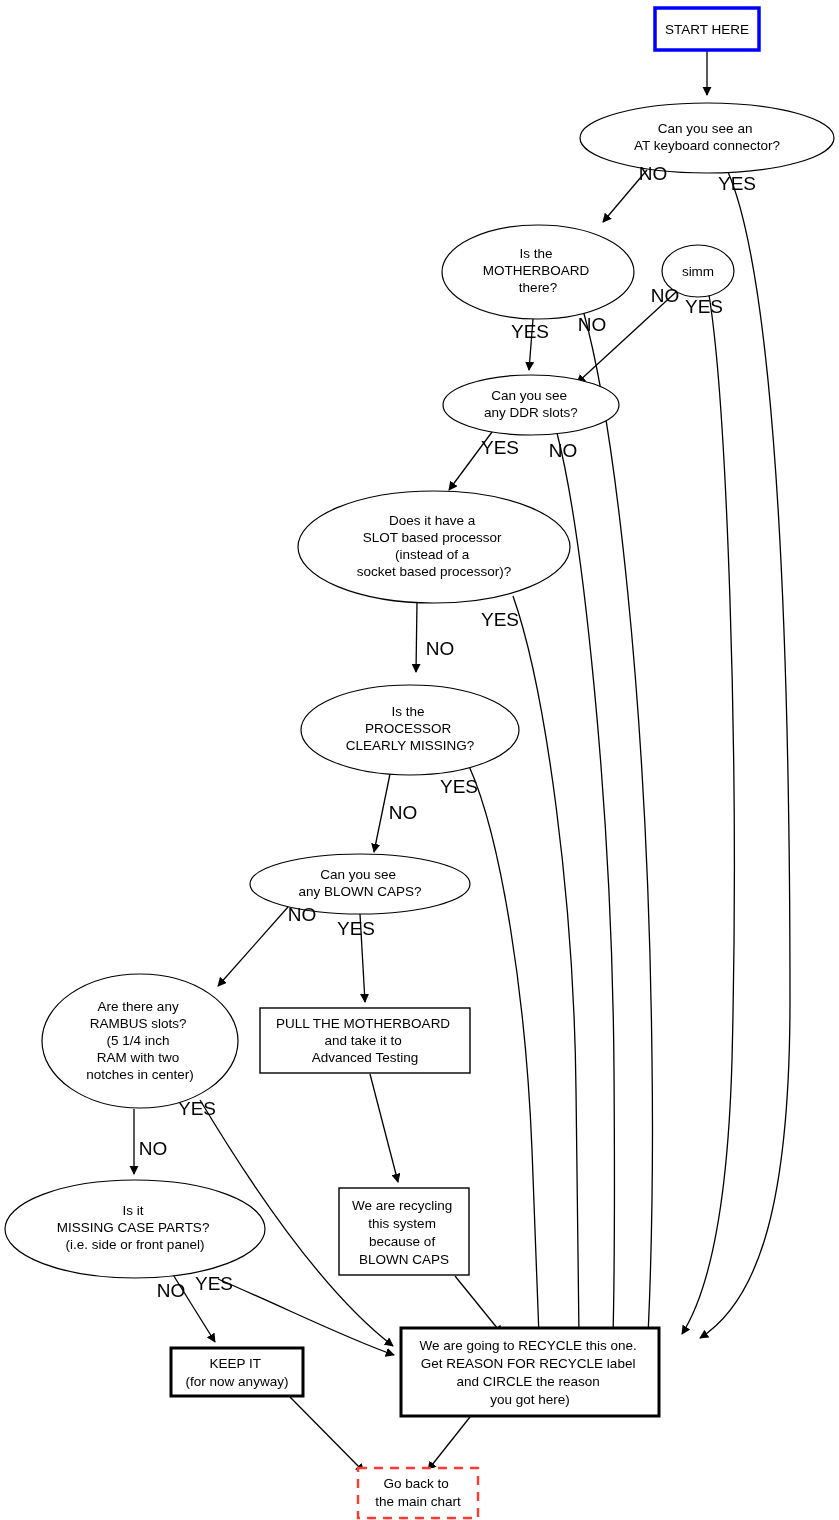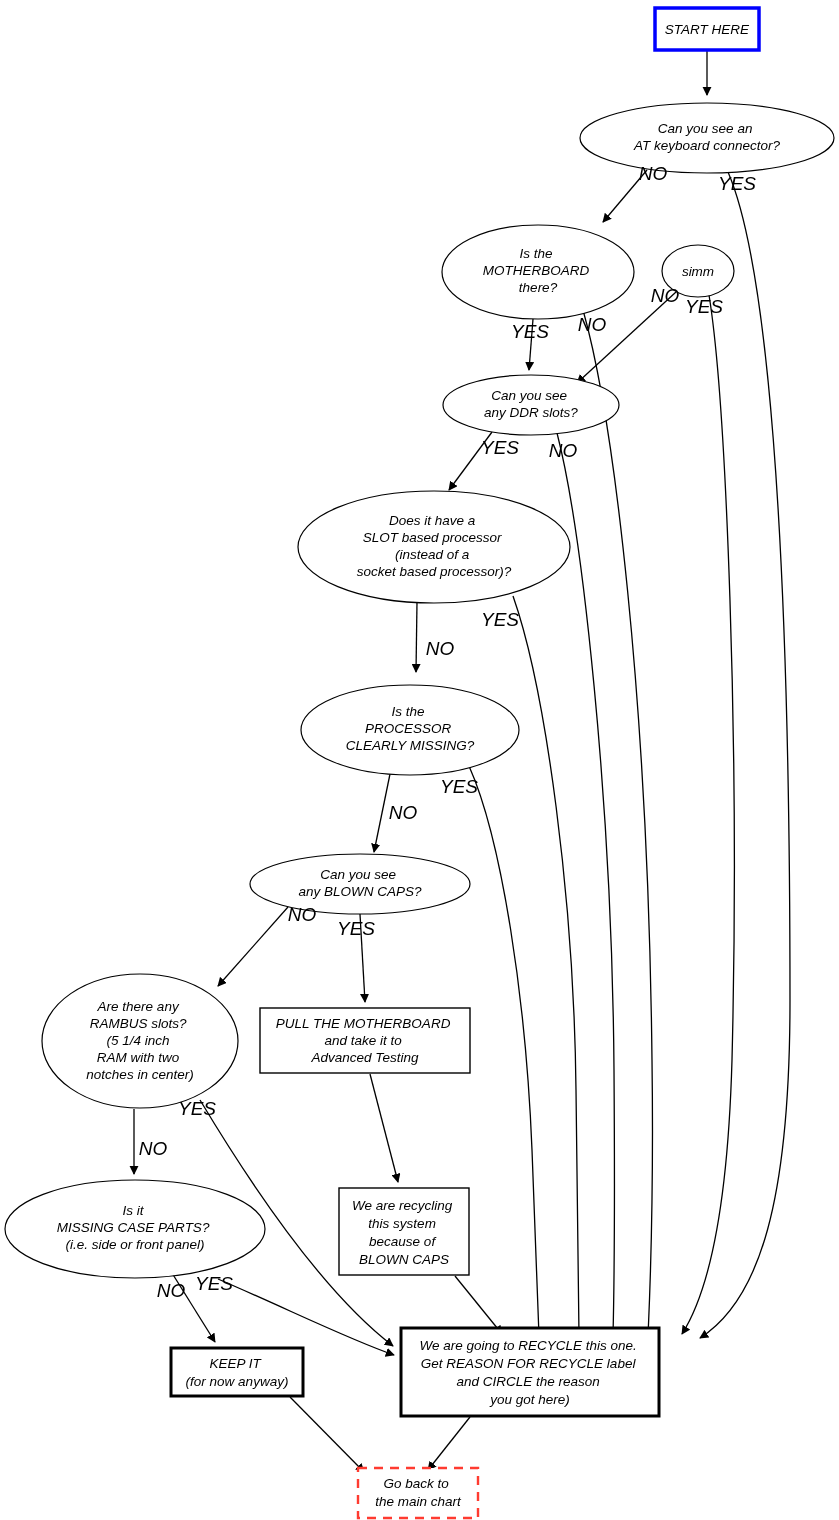--- a/index.html
+++ b/index.html
@@ -10,21 +10,20 @@
   body {
     width: 839px;
     height: 1520px;
     font-family: "Liberation Sans", sans-serif;
     overflow: hidden;
   }
   #chart-root {
     position: relative;
     width: 839px;
     height: 1378px;
-    font-style: italic;
   }
   svg#flow {
     display: block;
     width: 839px;
     height: 1520px;
   }
   .node-shape {
     fill: #ffffff;
     stroke: #000000;
     stroke-width: 1.2;

